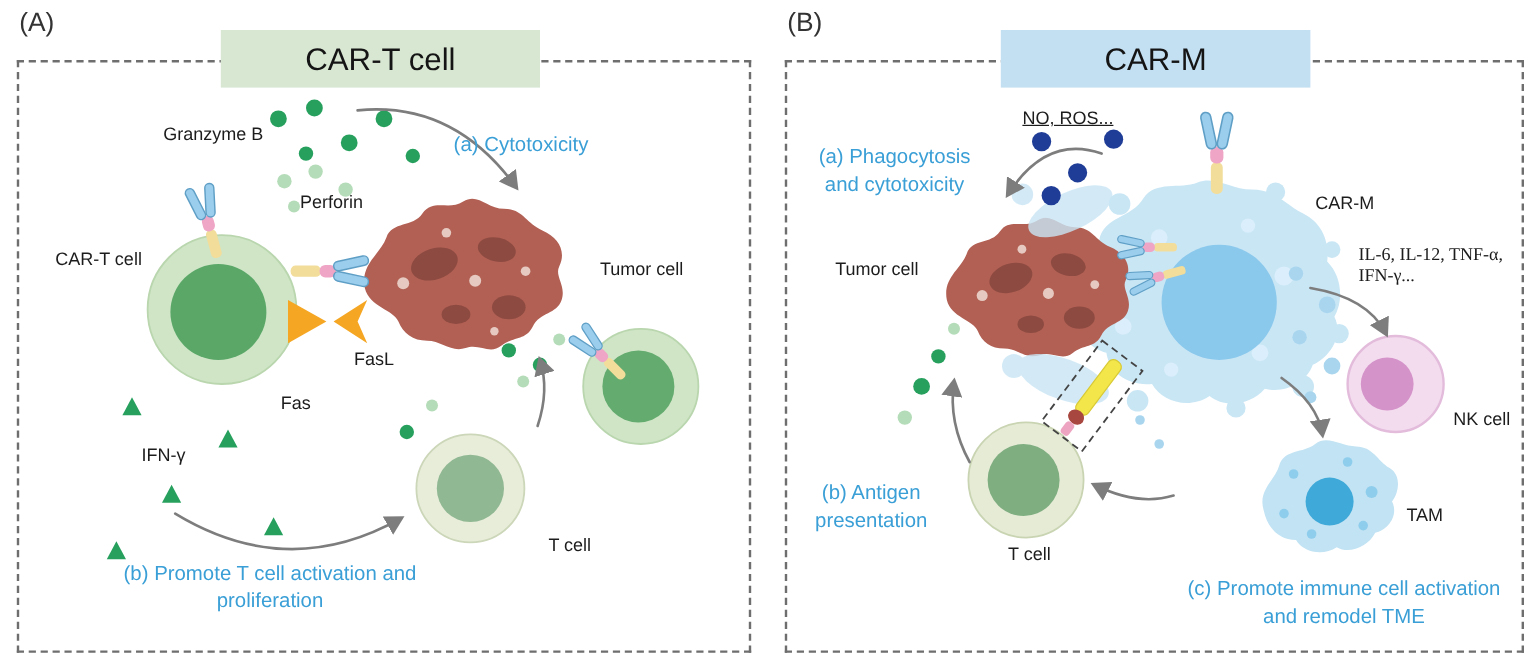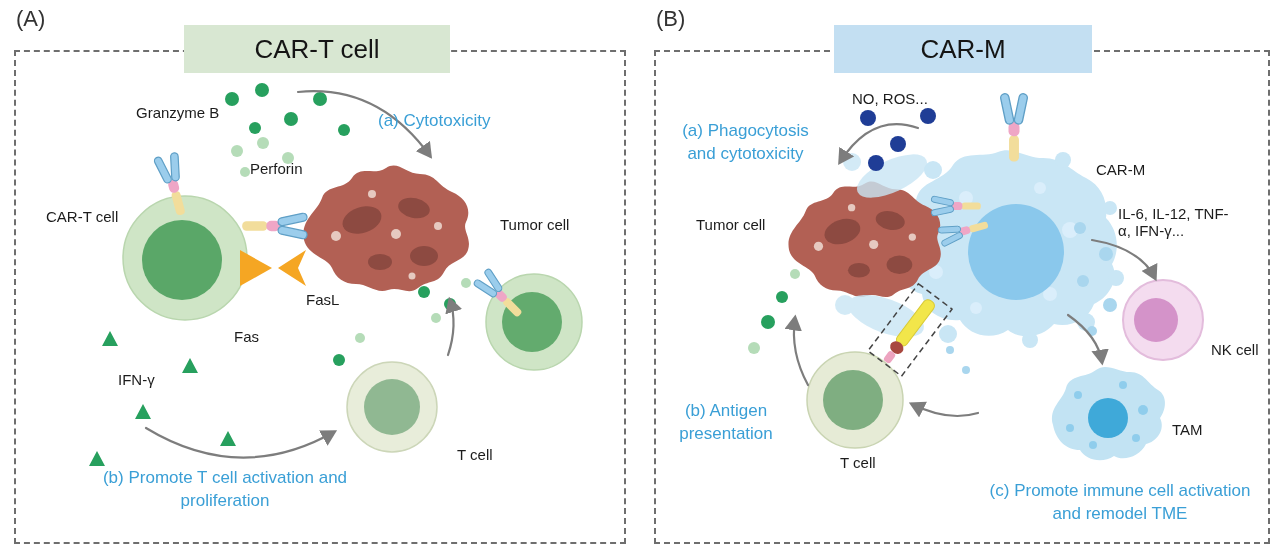--- a/index.html
+++ b/index.html
@@ -128,21 +128,21 @@
       <path class="arrow" d="M 146,428 Q 240,485 334,432" marker-end="url(#ahA)"></path>
       <path class="arrow" d="M 448,355 Q 458,325 450,300" marker-end="url(#ahA)"></path>
     </svg>
 
     <div class="lbl" style="left:136px; top:104px;">Granzyme B</div>
     <div class="lbl" style="left:250px; top:160px;">Perforin</div>
     <div class="ann" style="left:378px; top:110px;">(a) Cytotoxicity</div>
     <div class="lbl" style="left:46px; top:208px;">CAR-T cell</div>
     <div class="lbl" style="left:500px; top:216px;">Tumor cell</div>
     <div class="lbl" style="left:234px; top:291px;margin-top:37px;">Fas</div>
-    <div class="lbl" style="left:306px; top:291px;">FasL</div>
+    <div class="lbl" style="left:295px; top:291px;">FasL</div>
     <div class="lbl" style="left:118px; top:371px;">IFN-γ</div>
     <div class="lbl" style="left:457px; top:446px;">T cell</div>
     <div class="ann center" style="left:95px; top:467px; width:260px;">(b) Promote T cell activation and proliferation</div>
   </section>
 
   <section class="panel" id="panelB">
     <div class="panel-letter">(B)</div>
     <div class="panel-border"></div>
     <div class="title title-b">CAR-M</div>
 
@@ -253,25 +253,25 @@
         <rect x="-4" y="28" width="8" height="12" rx="3" fill="#eda4c0"></rect>
       </g>
 
       <path class="arrow" d="M 278,128 Q 232,112 200,162" marker-end="url(#ahB)"></path>
       <path class="arrow" d="M 452,240 Q 500,248 515,278" marker-end="url(#ahB)"></path>
       <path class="arrow" d="M 428,315 Q 458,336 462,362" marker-end="url(#ahB)"></path>
       <path class="arrow" d="M 168,385 Q 150,352 155,318" marker-end="url(#ahB)"></path>
       <path class="arrow" d="M 338,413 Q 308,422 272,404" marker-end="url(#ahB)"></path>
     </svg>
 
-    <div class="lbl" style="left:212px; top:90px;">NO, ROS...</div>
+    <div class="lbl" style="left:212px; top:90px;text-decoration:underline;">NO, ROS...</div>
     <div class="ann center" style="left:28px; top:120px; width:155px;">(a) Phagocytosis and cytotoxicity</div>
     <div class="lbl" style="left:456px; top:161px;">CAR-M</div>
     <div class="lbl" style="left:56px; top:216px;">Tumor cell</div>
-    <div class="lbl" style="left:478px; top:205px; width:122px; white-space:normal;">IL-6, IL-12, TNF-α, IFN-γ...</div>
+    <div class="lbl" style="left:492px; top:205px; width:122px; white-space:normal;font-family:Liberation Serif, serif;">IL-6, IL-12, TNF-α, IFN-γ...</div>
     <div class="lbl" style="left:571px; top:341px;">NK cell</div>
     <div class="lbl" style="left:532px; top:421px;">TAM</div>
     <div class="ann center" style="left:30px; top:400px; width:112px;">(b) Antigen presentation</div>
     <div class="lbl" style="left:200px; top:454px;">T cell</div>
     <div class="ann center" style="left:335px; top:480px; width:290px;text-align:center;">(c) Promote immune cell activation and remodel TME</div>
   </section>
 
 </div>
 
 </body></html>

